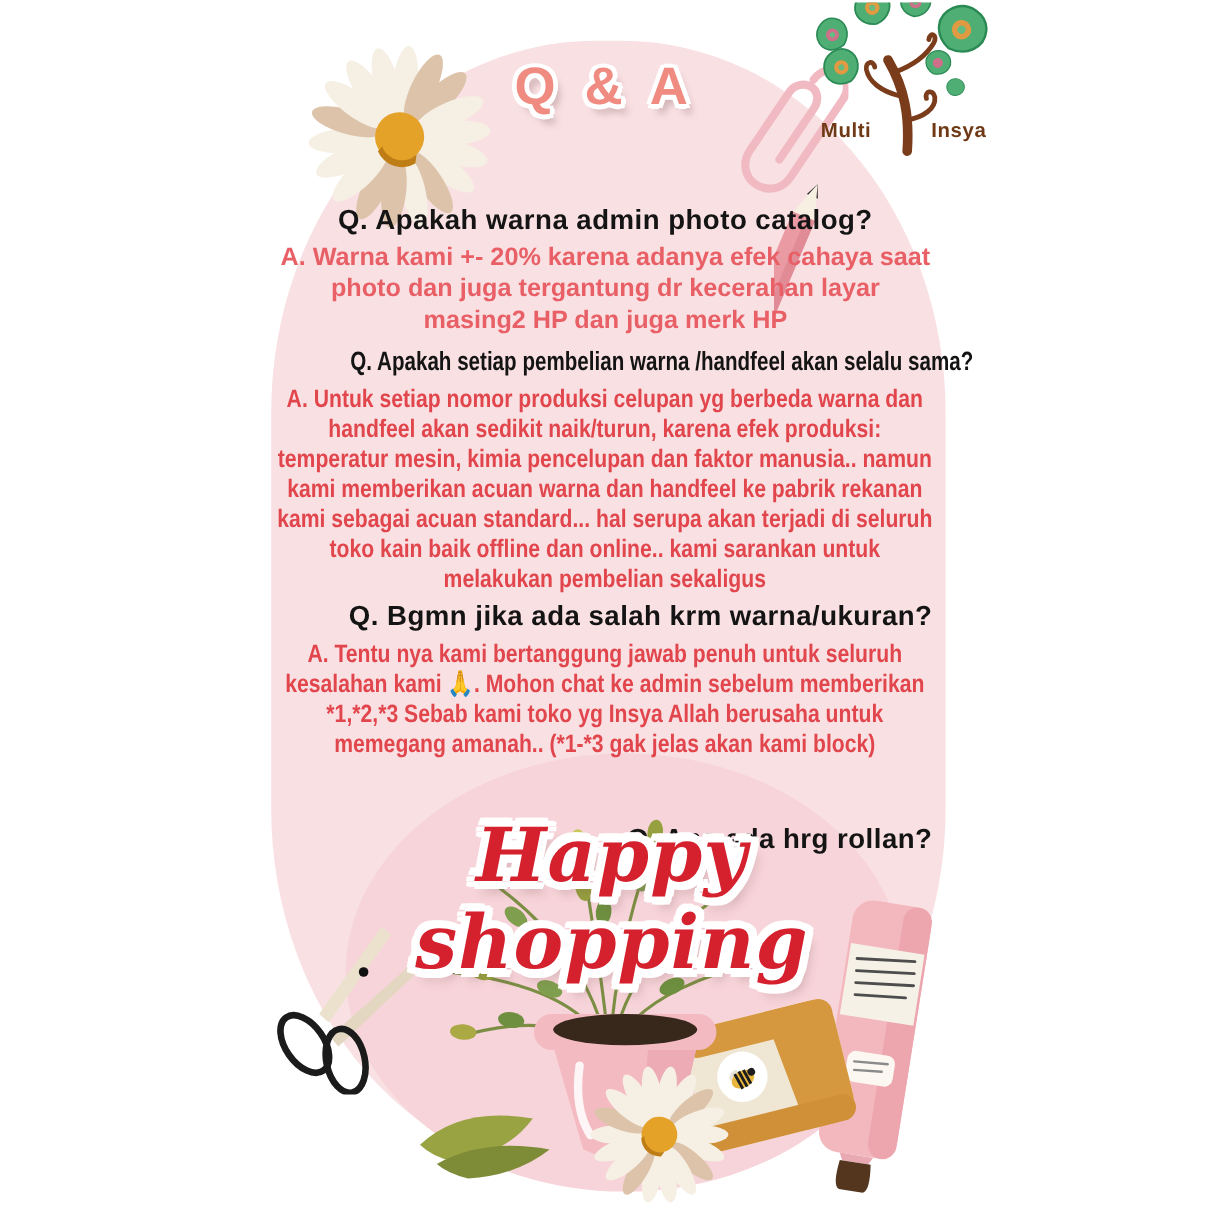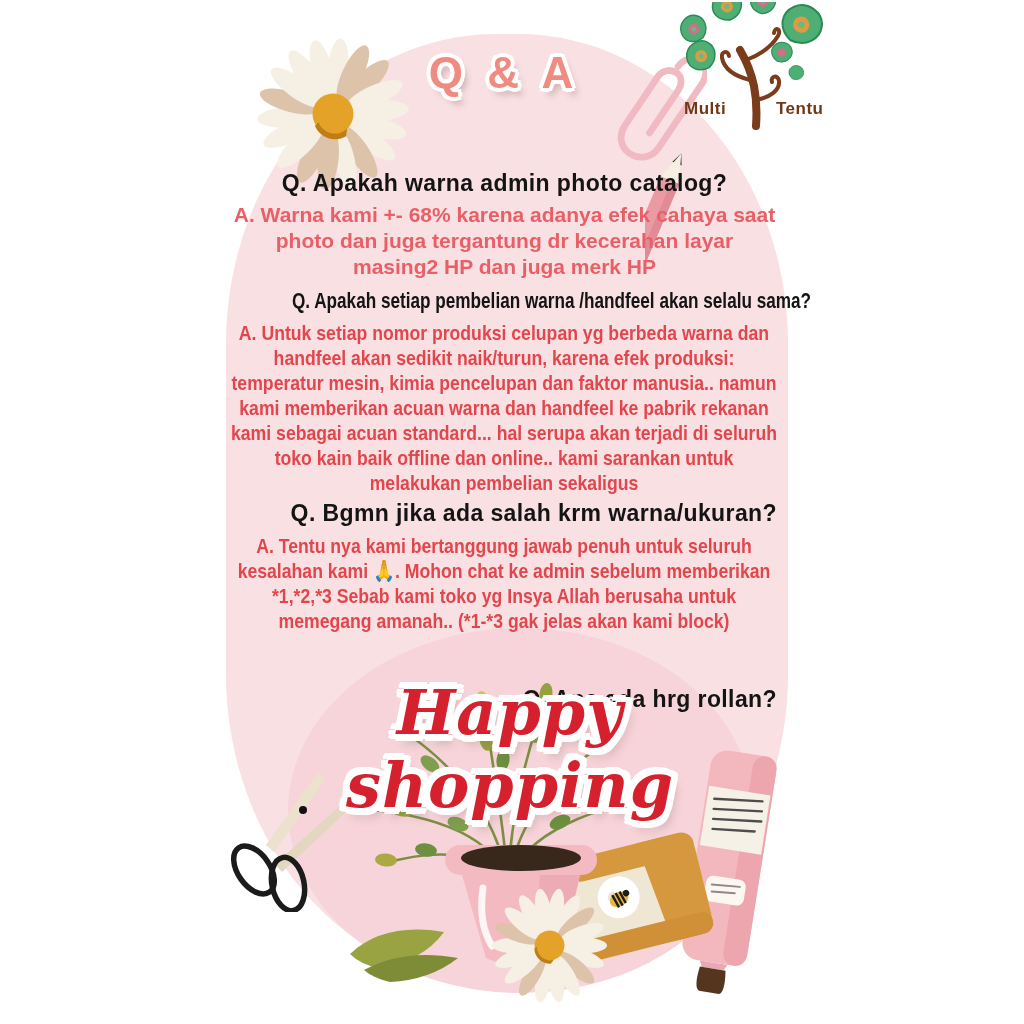--- a/index.html
+++ b/index.html
@@ -92,21 +92,21 @@
         <g transform="translate(104,58) rotate(25) scale(0.7)">
             <path d="M0,2 C-12,0 -18,-10 -12,-20 C-6,-29 8,-29 13,-20 C18,-11 12,0 0,2 Z" fill="#4fae74" stroke="#2a8a54" stroke-width="1.5"></path>
             <circle cx="0" cy="-12" r="6" fill="#cf6f8a"></circle>
           </g>
         <g transform="translate(119,76) rotate(30) scale(0.5)">
             <path d="M0,2 C-12,0 -18,-10 -12,-20 C-6,-29 8,-29 13,-20 C18,-11 12,0 0,2 Z" fill="#4fae74" stroke="#2a8a54" stroke-width="1.5"></path>
           </g>
       </g>
     </svg>
     <span class="logo-word logo-w1">Multi</span>
-    <span class="logo-word logo-w2">Tentu</span>
+    <span class="logo-word logo-w2">Insya</span>
   </div>
 
   <svg class="abs" style="left:645px;top:142px" width="170" height="310" viewBox="0 0 170 310">
     <g transform="translate(28,8) rotate(23)">
       <polygon points="9,0 14,11 4,11" fill="#2e2e2e"></polygon>
       <polygon points="9,0 19,30 -1,30" fill="#f6efe2"></polygon>
       <rect x="-1" y="29" width="20" height="198" fill="#ea9aa2"></rect>
       <rect x="11" y="29" width="8" height="198" fill="#e08b95"></rect>
       <rect x="-1" y="227" width="20" height="12" fill="#f2bfc6"></rect>
       <g stroke="#1f1f1f" stroke-width="2.6" stroke-linecap="round">
@@ -260,21 +260,21 @@
         <use href="#petalC" transform="rotate(340)"></use>
       <circle r="14" fill="#e4a228"></circle>
       <path d="M-11,3 A12,12 0 0 0 7,12 L5,17 A15,15 0 0 1 -14,5 Z" fill="#bf7d15"></path>
     </g>
   </svg>
 
   <div class="abs title">Q &amp; A</div>
 
   <div class="abs qa" style="top:170px">
     <div class="q q-wide">Q. Apakah warna admin photo catalog?</div>
-    <div class="a a-coral">A. Warna kami +- 68% karena adanya efek cahaya saat photo dan juga tergantung dr kecerahan layar masing2 HP dan juga merk HP</div>
+    <div class="a a-coral">A. Warna kami +- 20% karena adanya efek cahaya saat photo dan juga tergantung dr kecerahan layar masing2 HP dan juga merk HP</div>
   </div>
 
   <div class="abs qa" style="top:288px">
     <div class="q q-cond">Q. Apakah setiap pembelian warna /handfeel akan selalu sama?</div>
     <div class="a a-red">A. Untuk setiap nomor produksi celupan yg berbeda warna dan handfeel akan sedikit naik/turun, karena efek produksi: temperatur mesin, kimia pencelupan dan faktor manusia.. namun kami memberikan acuan warna dan handfeel ke pabrik rekanan kami sebagai acuan standard... hal serupa akan terjadi di seluruh toko kain baik offline dan online.. kami sarankan untuk melakukan pembelian sekaligus</div>
   </div>
 
   <div class="abs qa" style="top:500px">
     <div class="q q-wide q-left">Q. Bgmn jika ada salah krm warna/ukuran?</div>
     <div class="a a-red">A. Tentu nya kami bertanggung jawab penuh untuk seluruh kesalahan kami 🙏. Mohon chat ke admin sebelum memberikan *1,*2,*3 Sebab kami toko yg Insya Allah berusaha untuk memegang amanah..  (*1-*3 gak jelas akan kami block)</div>

